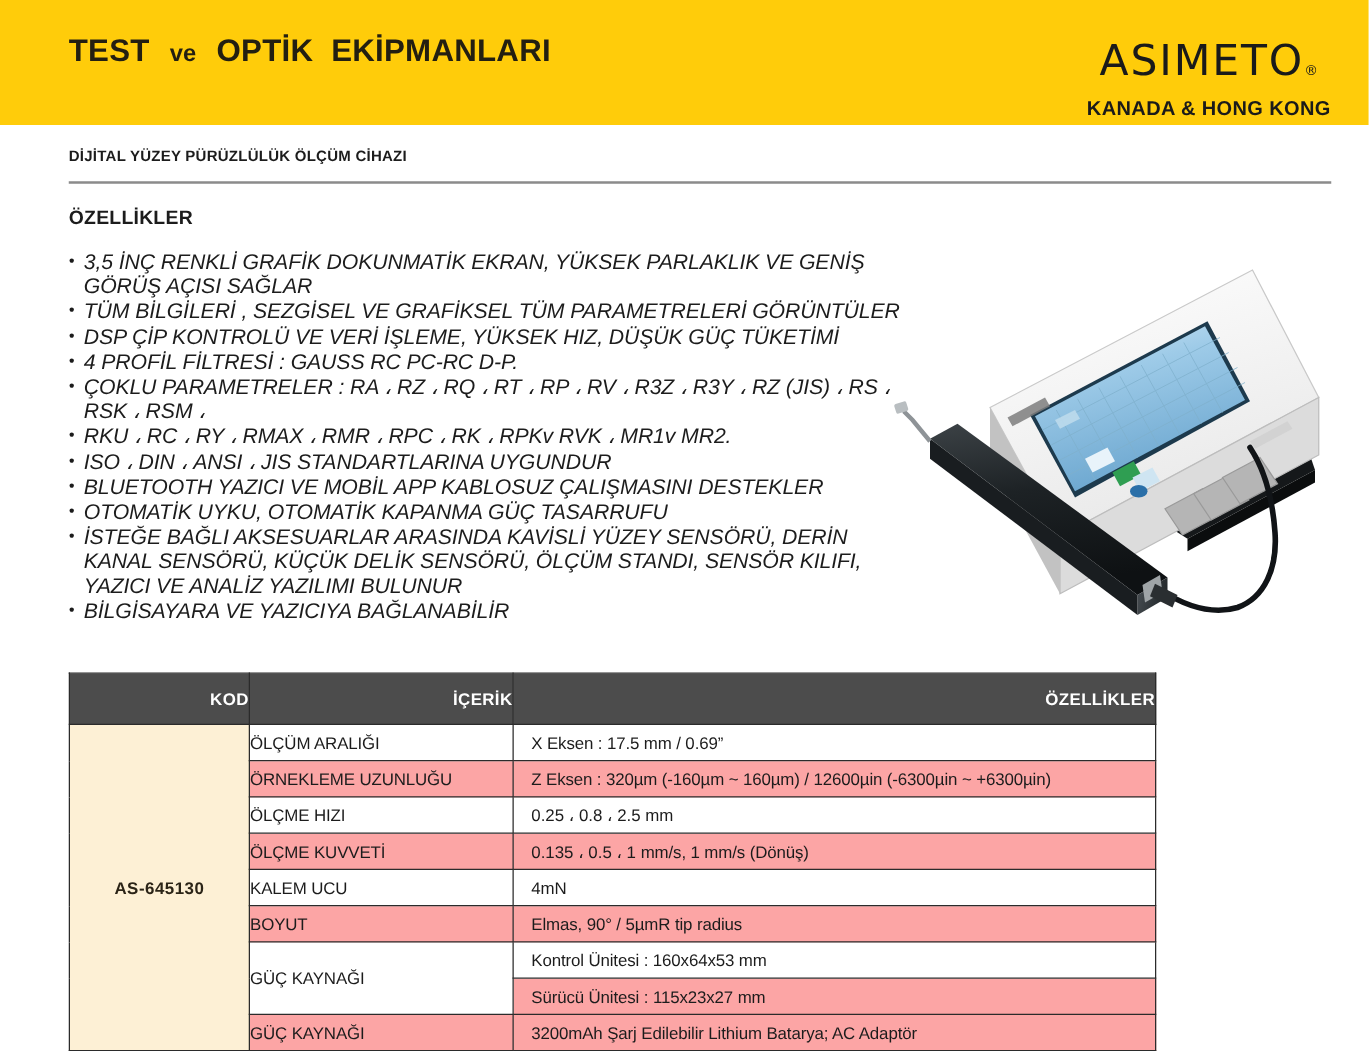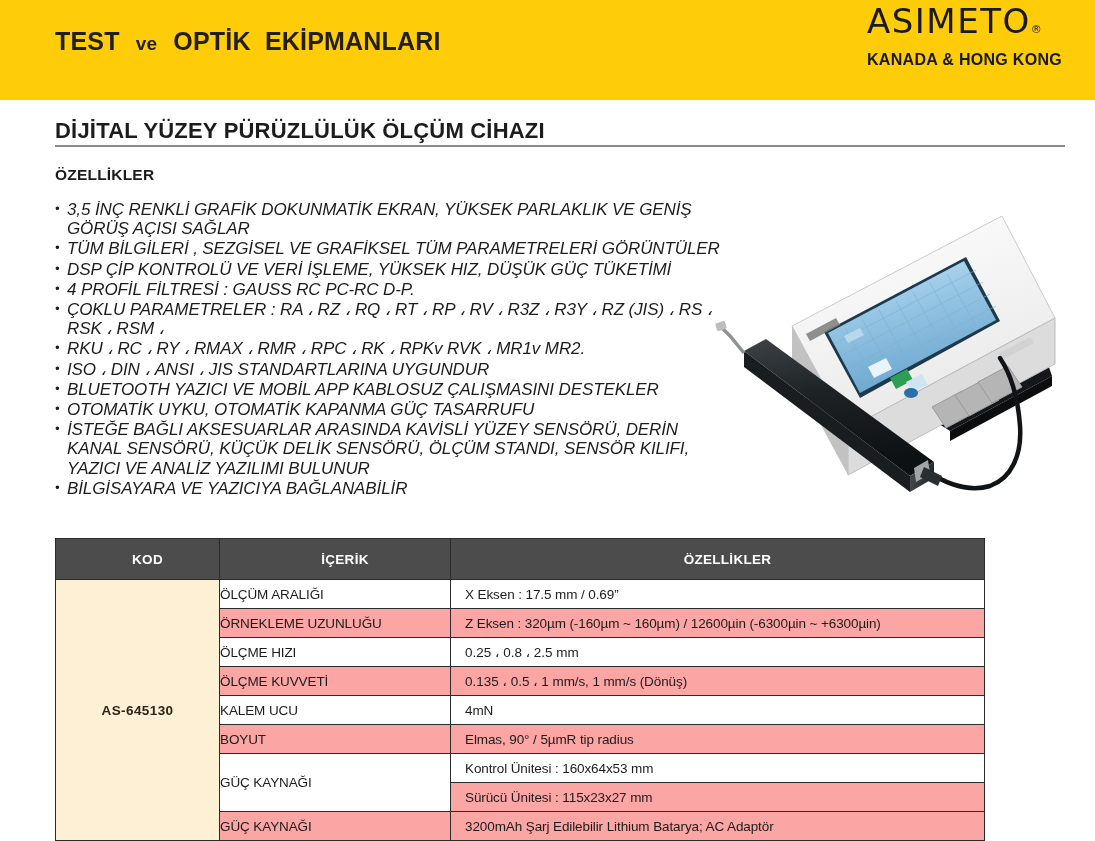--- a/index.html
+++ b/index.html
@@ -32,23 +32,23 @@
     color: #231f11;
     white-space: pre;
   }
   .banner-title .small {
     font-size: 19px;
   }
 
   
   .logo-wrap {
     position: absolute;
-    right: 28px; top: 4px;
+    right: 28px; top: 32px;
     width: 200px;
-    text-align: left;
+    text-align: center;
   }
   .logo-mark {
     font-size: 34px;
     font-weight: 500;
     letter-spacing: 1.5px;
     color: #1a1a1a;
     line-height: 1;
     font-family: "DejaVu Sans", sans-serif;
     white-space: nowrap;
   }
@@ -63,21 +63,21 @@
     font-weight: bold;
     letter-spacing: 0.3px;
     color: #1a1a1a;
     white-space: nowrap;
   }
 
   
   .product-title {
     position: absolute;
     left: 55px; top: 118px;
-    font-size: 22px;
+    font-size: 12px;
     font-weight: bold;
     letter-spacing: 0.2px;
     color: #1c1c1c;
     white-space: nowrap;
   }
   .title-rule {
     position: absolute;
     left: 55px; top: 145px;
     width: 1010px; height: 2px;
     background: #8b8b8b;
@@ -136,24 +136,23 @@
     border: 1px solid #2b2b2b;
     padding: 0;
   }
   .spec-table thead th {
     background: #4c4c4c;
     color: #ffffff;
     font-size: 13.5px;
     font-weight: bold;
     letter-spacing: 0.3px;
     height: 40px;
-    text-align: center;
+    text-align: right;
     vertical-align: middle;
     border-color: #2b2b2b;
-    padding-left: 20px;
   }
   .col-kod   { width: 143px; }
   .col-icer  { width: 210px; }
   .col-ozel  { width: 513px; }
 
   .code-cell {
     background: #fdf0d5;
     text-align: center;
     vertical-align: middle;
     font-size: 13.5px;

